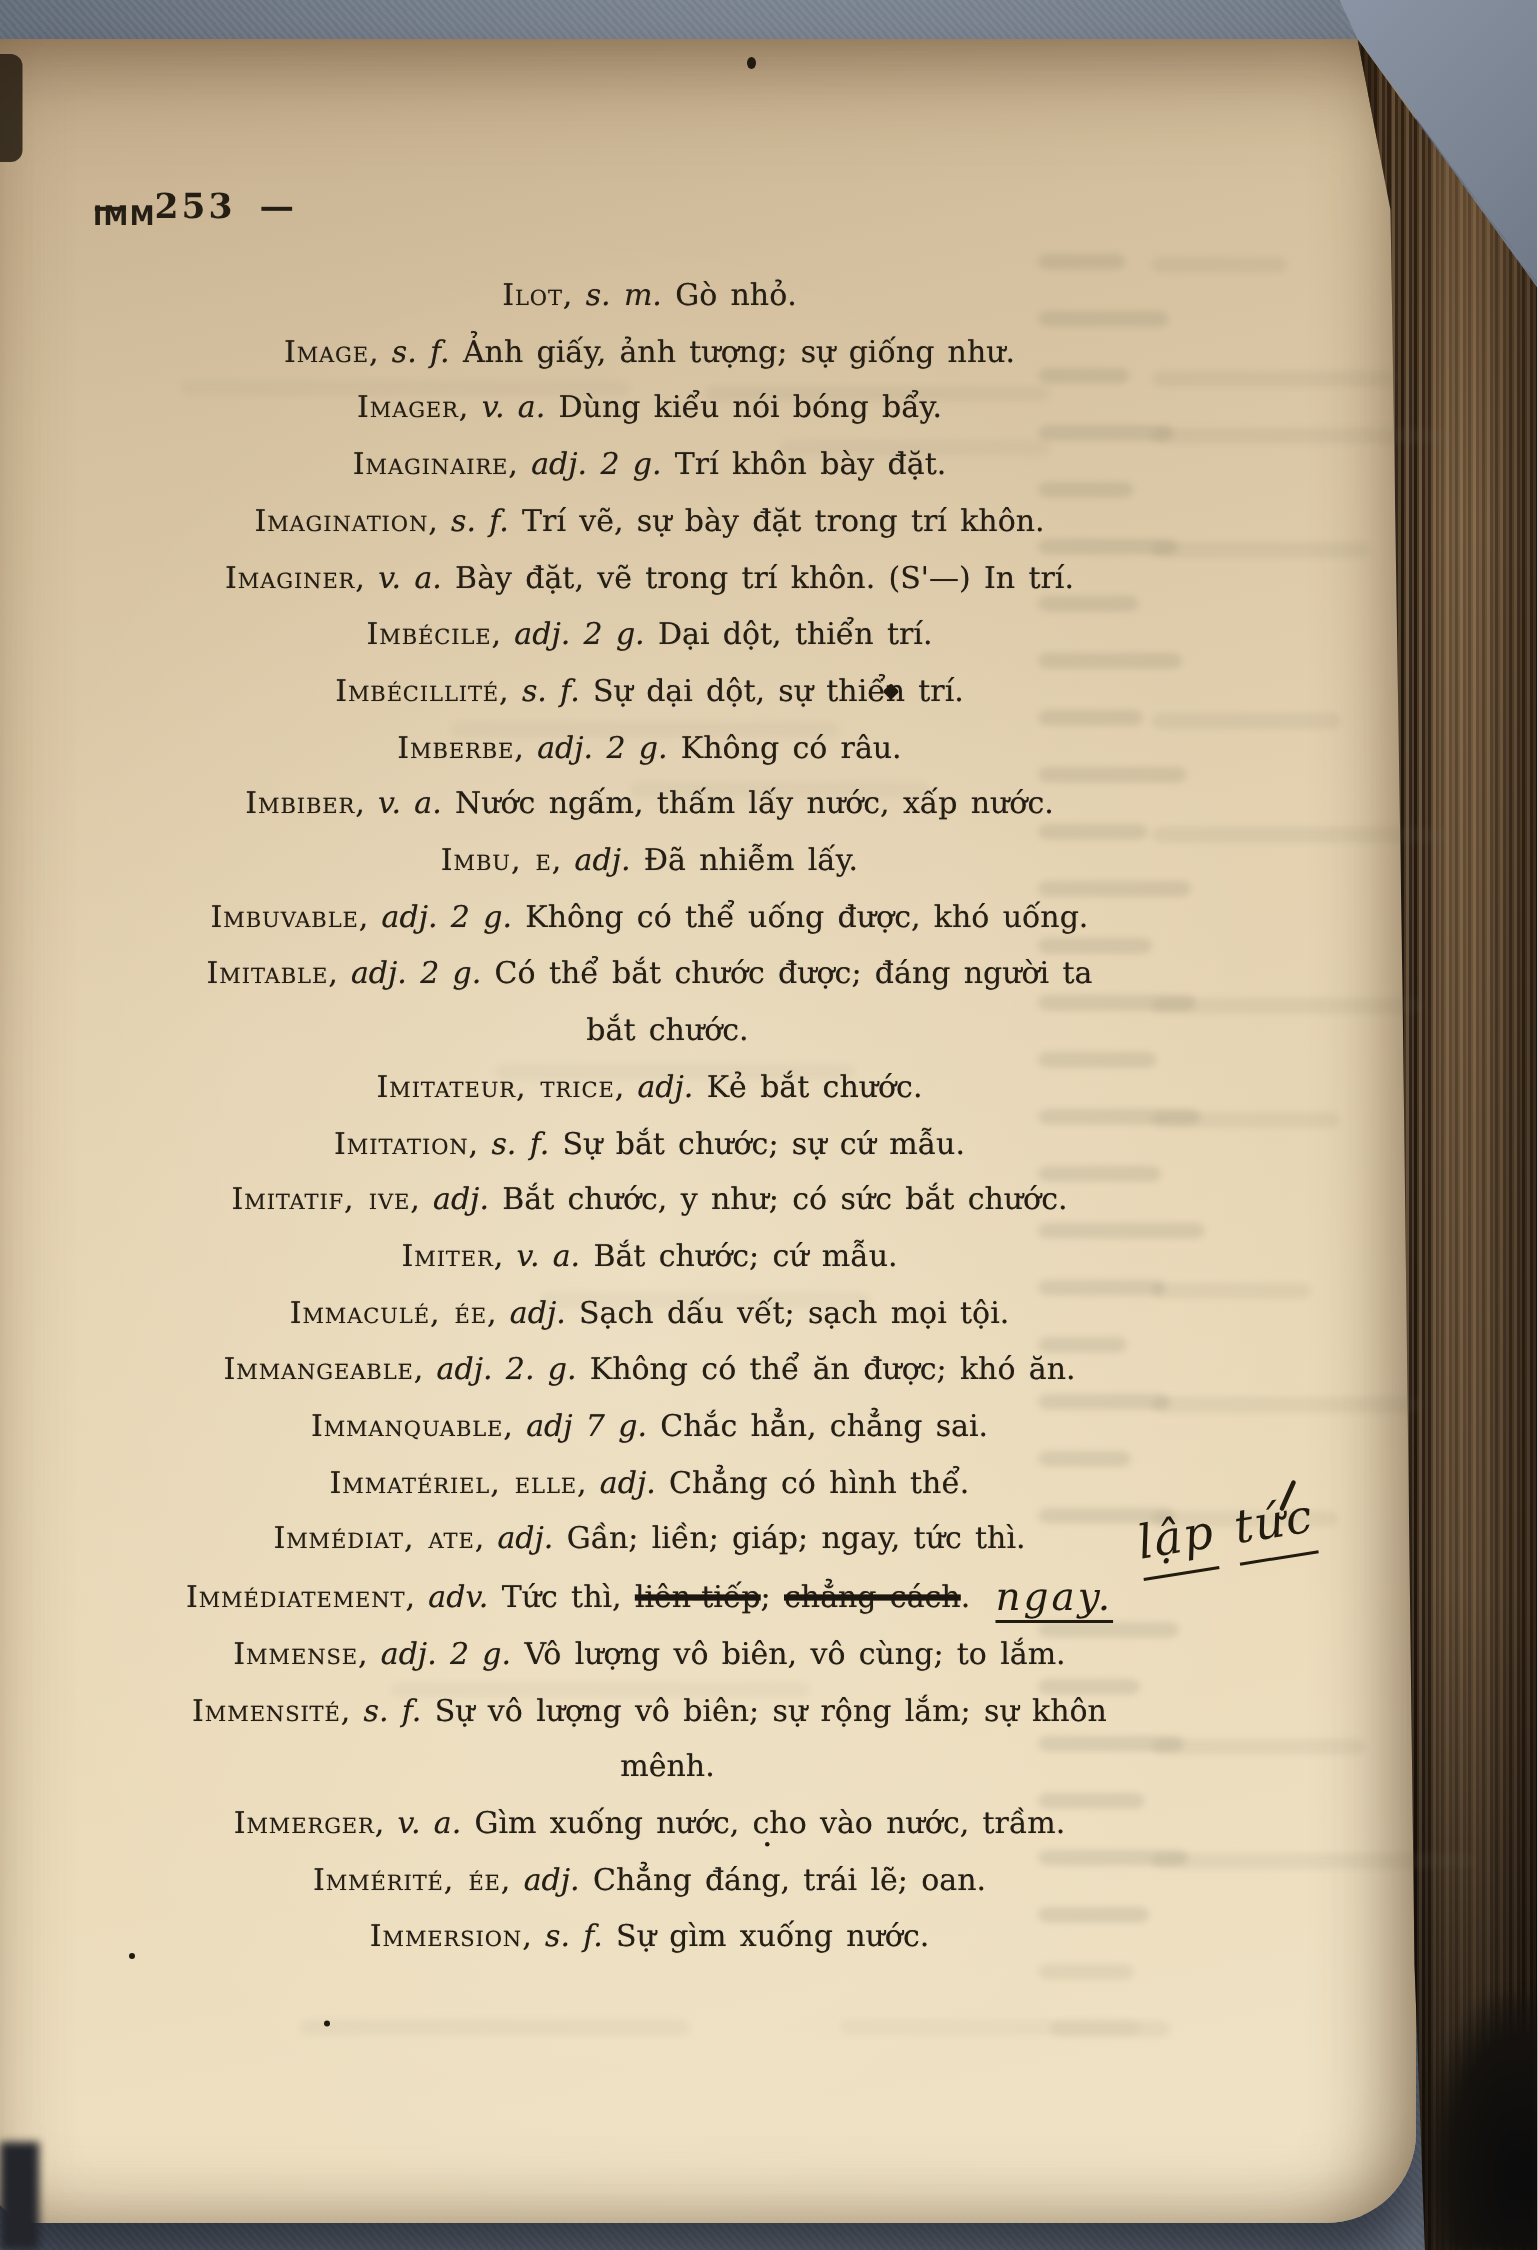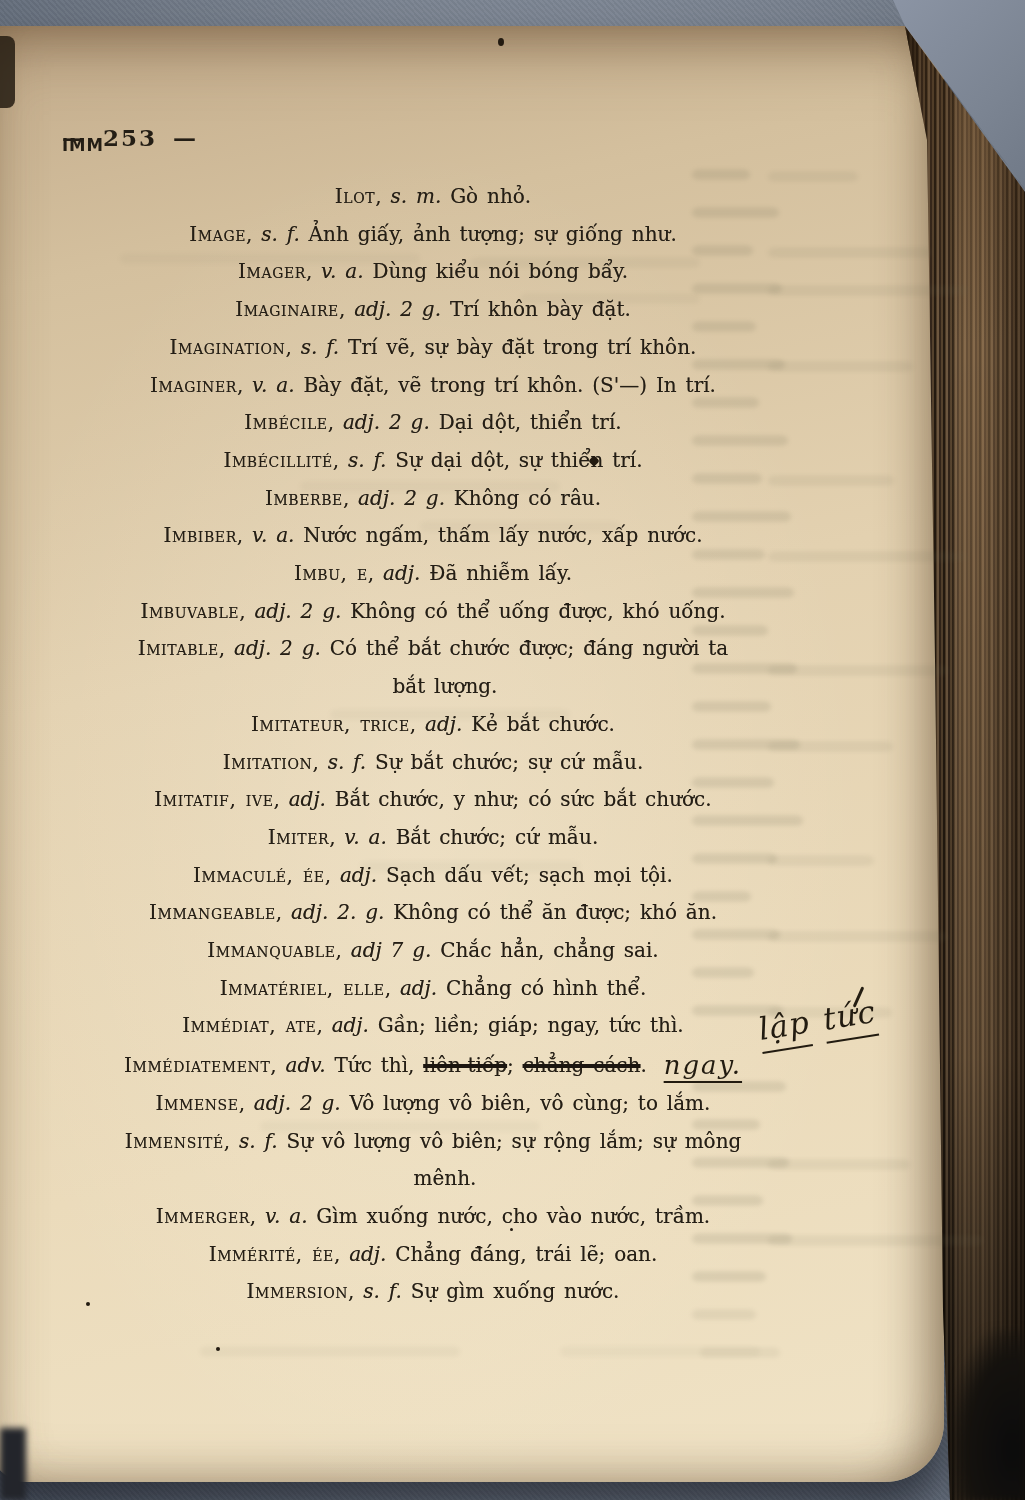--- a/index.html
+++ b/index.html
@@ -159,33 +159,33 @@
         <p class="entry"><span class="head">Imager</span>, <span class="gram">v. a.</span> <span class="def">Dùng kiểu nói bóng bẩy.</span></p>
         <p class="entry"><span class="head">Imaginaire</span>, <span class="gram">adj. 2 g.</span> <span class="def">Trí khôn bày đặt.</span></p>
         <p class="entry"><span class="head">Imagination</span>, <span class="gram">s. f.</span> <span class="def">Trí vẽ, sự bày đặt trong trí khôn.</span></p>
         <p class="entry"><span class="head">Imaginer</span>, <span class="gram">v. a.</span> <span class="def">Bày đặt, vẽ trong trí khôn. (S'—) In trí.</span></p>
         <p class="entry"><span class="head">Imbécile</span>, <span class="gram">adj. 2 g.</span> <span class="def">Dại dột, thiển trí.</span></p>
         <p class="entry"><span class="head">Imbécillité</span>, <span class="gram">s. f.</span> <span class="def">Sự dại dột, sự thiển trí.</span></p>
         <p class="entry"><span class="head">Imberbe</span>, <span class="gram">adj. 2 g.</span> <span class="def">Không có râu.</span></p>
         <p class="entry"><span class="head">Imbiber</span>, <span class="gram">v. a.</span> <span class="def">Nước ngấm, thấm lấy nước, xấp nước.</span></p>
         <p class="entry"><span class="head">Imbu, e</span>, <span class="gram">adj.</span> <span class="def">Đã nhiễm lấy.</span></p>
         <p class="entry"><span class="head">Imbuvable</span>, <span class="gram">adj. 2 g.</span> <span class="def">Không có thể uống được, khó uống.</span></p>
-        <p class="entry"><span class="head">Imitable</span>, <span class="gram">adj. 2 g.</span> <span class="def">Có thể bắt chước được; đáng người ta</span><br><span class="def">bắt lượng.</span></p>
+        <p class="entry"><span class="head">Imitable</span>, <span class="gram">adj. 2 g.</span> <span class="def">Có thể bắt chước được; đáng người ta</span><br><span class="def">bắt chước.</span></p>
         <p class="entry"><span class="head">Imitateur, trice</span>, <span class="gram">adj.</span> <span class="def">Kẻ bắt chước.</span></p>
         <p class="entry"><span class="head">Imitation</span>, <span class="gram">s. f.</span> <span class="def">Sự bắt chước; sự cứ mẫu.</span></p>
         <p class="entry"><span class="head">Imitatif, ive</span>, <span class="gram">adj.</span> <span class="def">Bắt chước, y như; có sức bắt chước.</span></p>
         <p class="entry"><span class="head">Imiter</span>, <span class="gram">v. a.</span> <span class="def">Bắt chước; cứ mẫu.</span></p>
         <p class="entry"><span class="head">Immaculé, ée</span>, <span class="gram">adj.</span> <span class="def">Sạch dấu vết; sạch mọi tội.</span></p>
         <p class="entry"><span class="head">Immangeable</span>, <span class="gram">adj. 2. g.</span> <span class="def">Không có thể ăn được; khó ăn.</span></p>
         <p class="entry"><span class="head">Immanquable</span>, <span class="gram">adj 7 g.</span> <span class="def">Chắc hẳn, chẳng sai.</span></p>
         <p class="entry"><span class="head">Immatériel, elle</span>, <span class="gram">adj.</span> <span class="def">Chẳng có hình thể.</span></p>
         <p class="entry"><span class="head">Immédiat, ate</span>, <span class="gram">adj.</span> <span class="def">Gần; liền; giáp; ngay, tức thì.</span></p>
         <p class="entry"><span class="head">Immédiatement</span>, <span class="gram">adv.</span> <span>Tức thì, </span><span class="strike">liên-tiếp</span><span>; </span><span class="strike">chẳng cách</span><span>. </span><span class="hand">ngay.</span></p>
         <p class="entry"><span class="head">Immense</span>, <span class="gram">adj. 2 g.</span> <span class="def">Vô lượng vô biên, vô cùng; to lắm.</span></p>
-        <p class="entry"><span class="head">Immensité</span>, <span class="gram">s. f.</span> <span class="def">Sự vô lượng vô biên; sự rộng lắm; sự mông</span><br><span class="def">mênh.</span></p>
+        <p class="entry"><span class="head">Immensité</span>, <span class="gram">s. f.</span> <span class="def">Sự vô lượng vô biên; sự rộng lắm; sự khôn</span><br><span class="def">mênh.</span></p>
         <p class="entry"><span class="head">Immerger</span>, <span class="gram">v. a.</span> <span class="def">Gìm xuống nước, cho vào nước, trầm.</span></p>
         <p class="entry"><span class="head">Immérité, ée</span>, <span class="gram">adj.</span> <span class="def">Chẳng đáng, trái lẽ; oan.</span></p>
         <p class="entry"><span class="head">Immersion</span>, <span class="gram">s. f.</span> <span class="def">Sự gìm xuống nước.</span></p>
       </div>
   </div>
 
   <div class="margin-note">
     <span class="w w1">lập</span><span class="w">tức</span>
   </div>
   <div class="flourish"></div>

